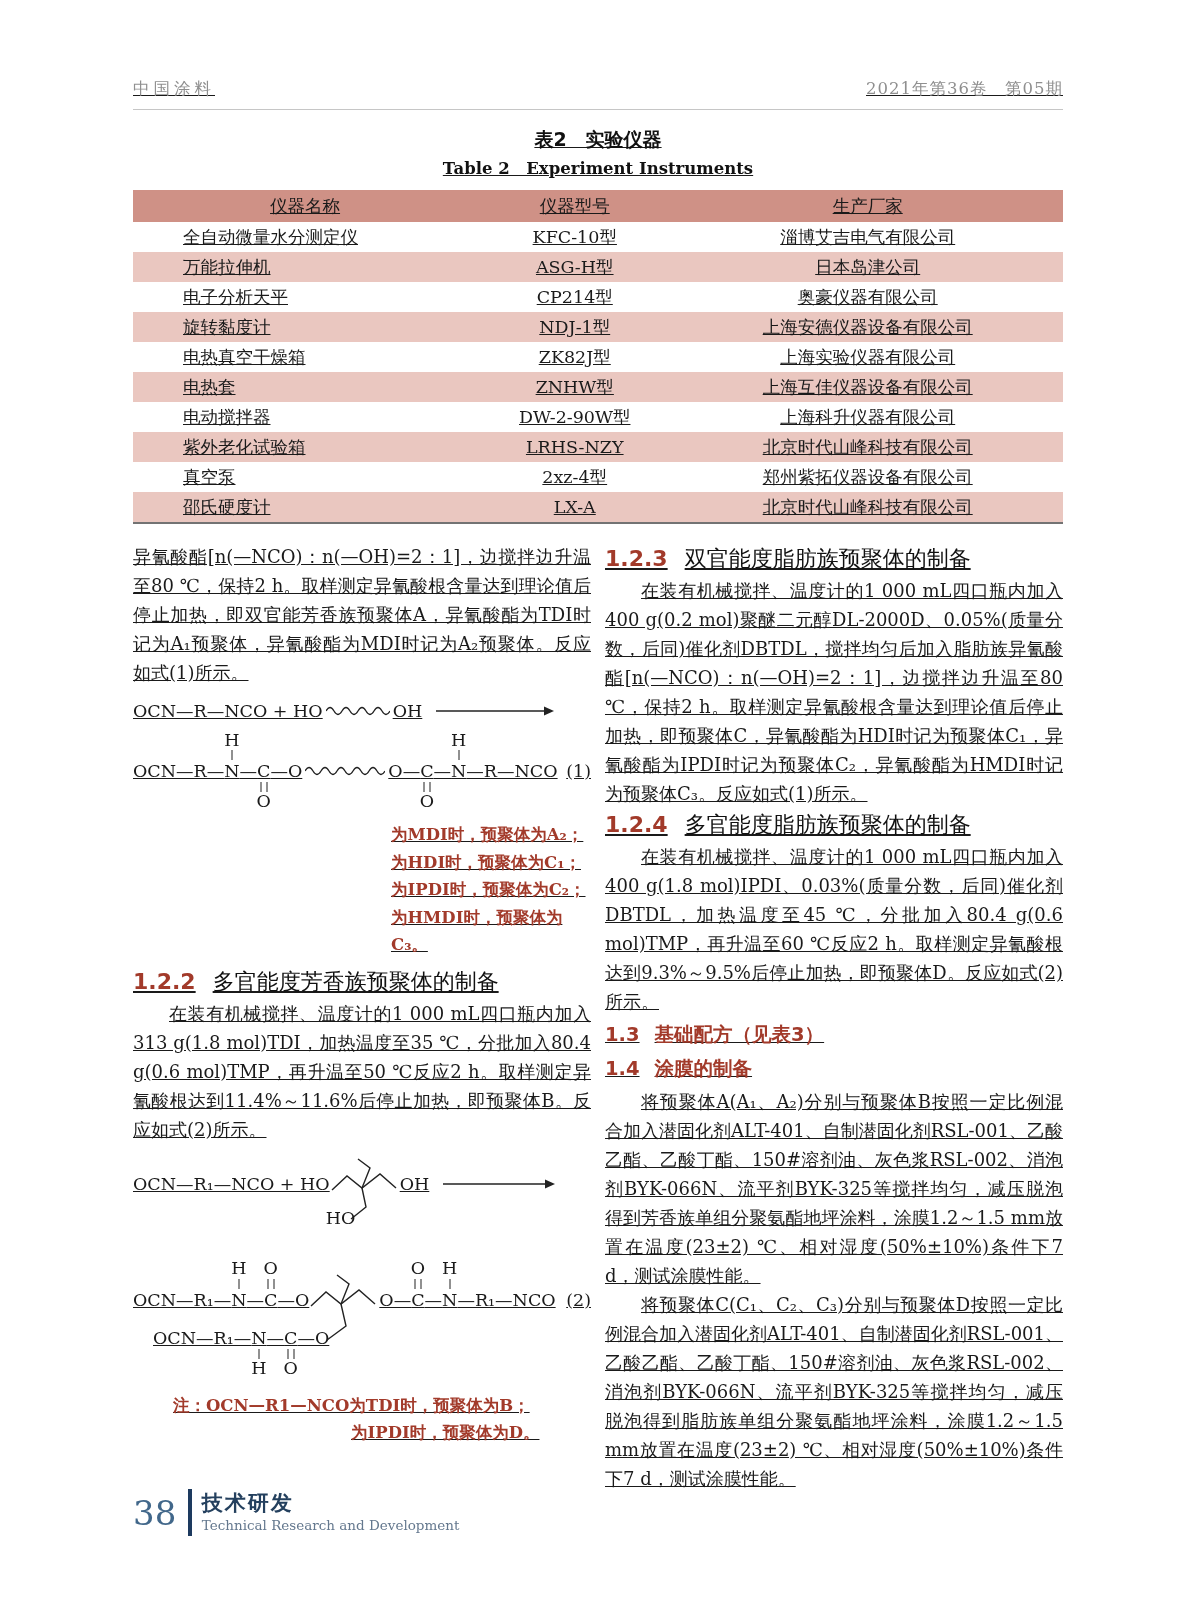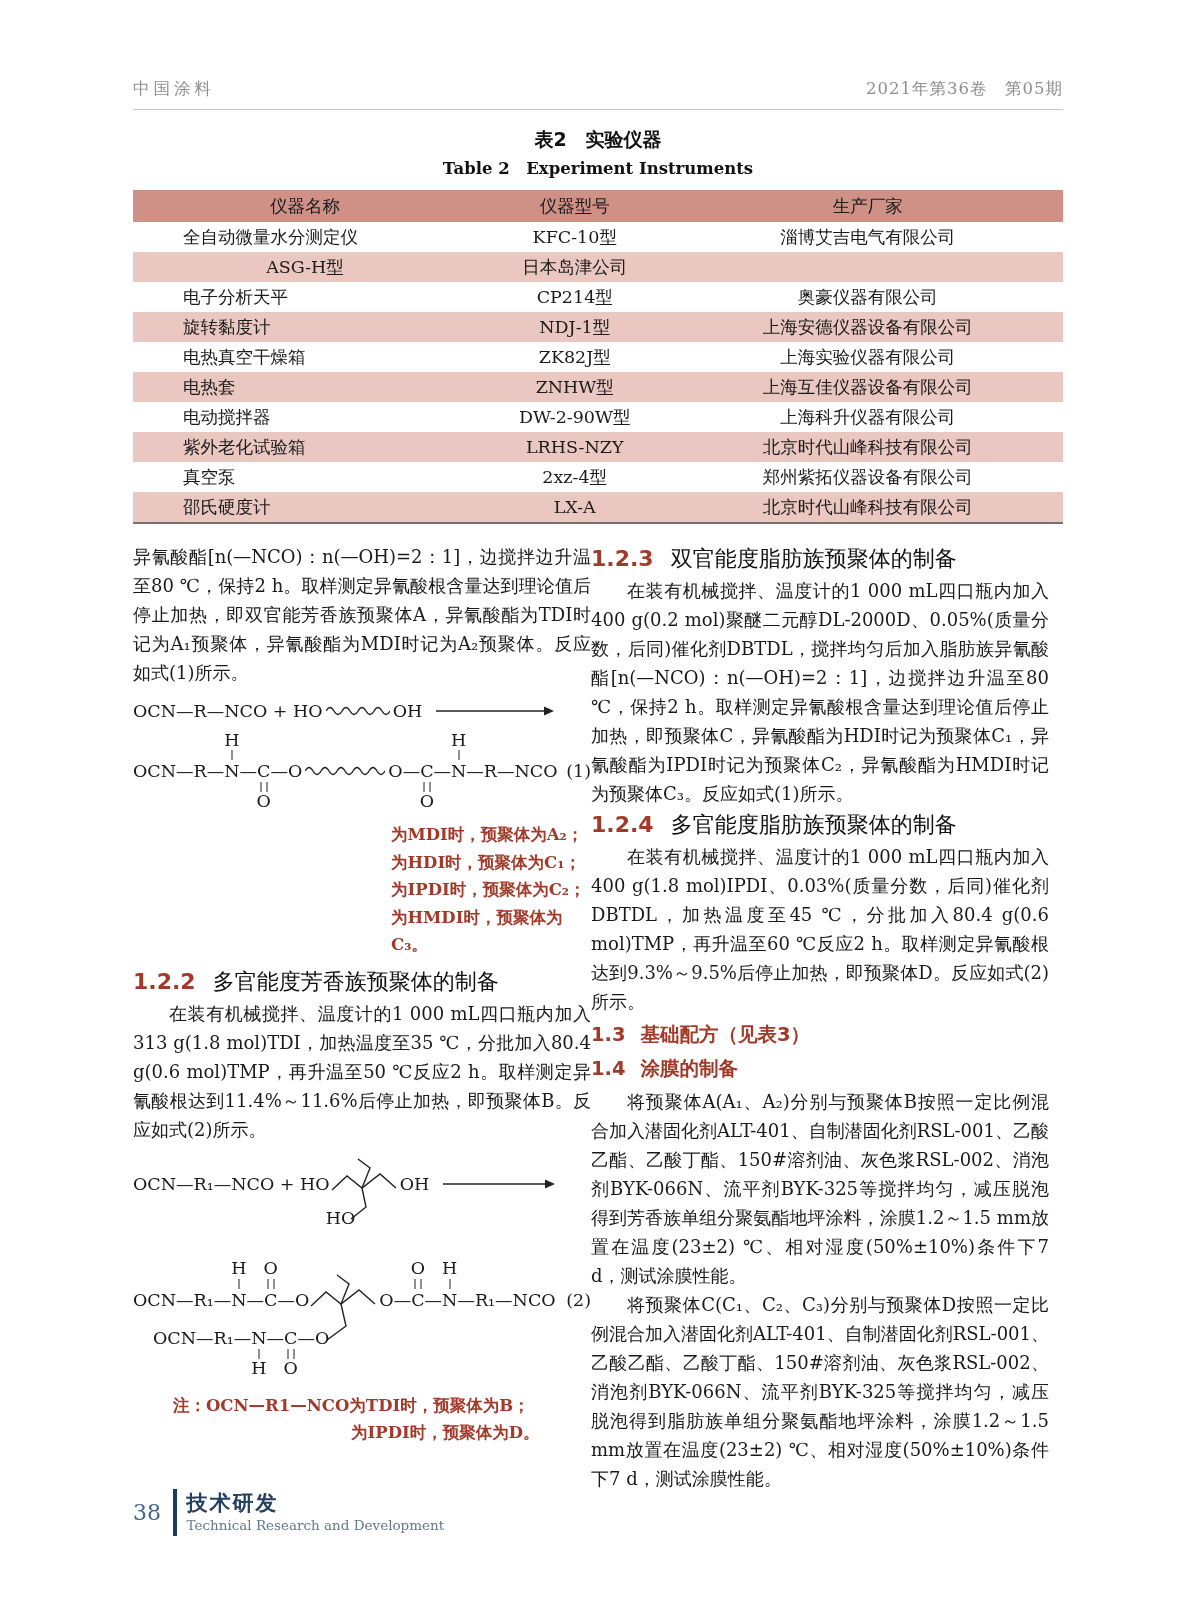--- a/index.html
+++ b/index.html
@@ -1,17 +1,17 @@
 <!DOCTYPE html>
 <html><head>
 <meta charset="utf-8">
 <style>
   html,body{margin:0;padding:0;background:#ffffff;}
   .page{position:relative;width:1187px;height:1600px;background:#ffffff;overflow:hidden;
-        font-family:"DejaVu Serif",serif;color:#1a1a1a;}
+        font-family:"DejaVu Serif",serif;color:#1a1a1a;text-decoration:underline;}
   .content{padding:78px 124px 0 133px;}
 
   
   .page-header{display:flex;justify-content:space-between;align-items:flex-end;
                font-size:16.5px;color:#8f8f8f;border-bottom:1.5px solid #c6c6c6;padding-bottom:9px;}
   .journal-name{letter-spacing:4px;}
   .issue-info{letter-spacing:1px;}
 
   
   .tbl-title-zh{text-align:center;font-family:"DejaVu Sans",sans-serif;font-weight:bold;
@@ -20,21 +20,21 @@
                 font-size:16.5px;margin-top:5px;color:#111;}
   .tbl{margin-top:10px;font-size:17.5px;border-bottom:2px solid #737373;}
   .tr{display:grid;grid-template-columns:37% 21% 42%;height:30px;align-items:center;}
   .tr.head{background:#cf9186;height:32px;}
   .tr.alt{background:#eac7c0;}
   .td{text-align:center;white-space:nowrap;overflow:hidden;}
   .tr .td.c-name{text-align:left;padding-left:50px;}
   .tr.head .td.c-name{text-align:center;padding-left:0;}
 
   
-  .columns{display:flex;margin-top:18px;}
+  .columns{display:flex;gap:14px;margin-top:18px;}
   .col{width:458px;flex:0 0 auto;}
   .para{margin:0;text-align:justify;text-indent:2em;font-size:18px;line-height:29px;}
   .para.flush{text-indent:0;}
   .h3{margin:2px 0;font-size:22px;line-height:30px;}
   .h3 .num{color:#a23a2a;font-weight:bold;font-family:"DejaVu Sans",sans-serif;margin-right:17px;}
   .h3 .ttl{color:#111;}
   .h2{margin:3px 0;font-size:19.5px;line-height:31px;color:#a23a2a;font-weight:bold;
       font-family:"DejaVu Sans",sans-serif;}
   .h2 .num{margin-right:15px;}
 
@@ -66,21 +66,21 @@
 
   
   .note{color:#a23a2a;font-weight:bold;font-size:16.5px;line-height:27.5px;margin:4px 0 8px 0;}
   .note .ln1-a{margin-left:70px;}
   .note .cont{margin-left:258px;}
   .note2 .ln1-a{margin-left:40px;}
   .note2 .cont{margin-left:218px;}
 
   
   .page-footer{position:absolute;left:133px;top:1489px;display:flex;align-items:center;}
-  .page-num{font-size:22px;color:#41678a;margin-right:12px;}
+  .page-num{font-size:34px;color:#41678a;margin-right:12px;}
   .footer-bar{width:3.5px;height:47px;background:#1d3a5f;margin-right:10px;}
   .sec-zh{font-size:21px;font-weight:bold;color:#24405e;font-family:"DejaVu Sans",sans-serif;letter-spacing:2px;line-height:1.1;}
   .sec-en{font-size:13.5px;color:#64788e;margin-top:3px;line-height:1.1;}
 </style>
 </head>
 <body>
 
 <div class="page">
   <div class="content">
 
@@ -97,20 +97,21 @@
         <div class="td c-name">仪器名称</div>
         <div class="td">仪器型号</div>
         <div class="td">生产厂家</div>
       </div>
       <div class="tr">
         <div class="td c-name">全自动微量水分测定仪</div>
         <div class="td">KFC-10型</div>
         <div class="td">淄博艾吉电气有限公司</div>
       </div>
       <div class="tr alt">
+        <div class="td c-name">万能拉伸机</div>
         <div class="td">ASG-H型</div>
         <div class="td">日本岛津公司</div>
       </div>
       <div class="tr">
         <div class="td c-name">电子分析天平</div>
         <div class="td">CP214型</div>
         <div class="td">奥豪仪器有限公司</div>
       </div>
       <div class="tr alt">
         <div class="td c-name">旋转黏度计</div>

